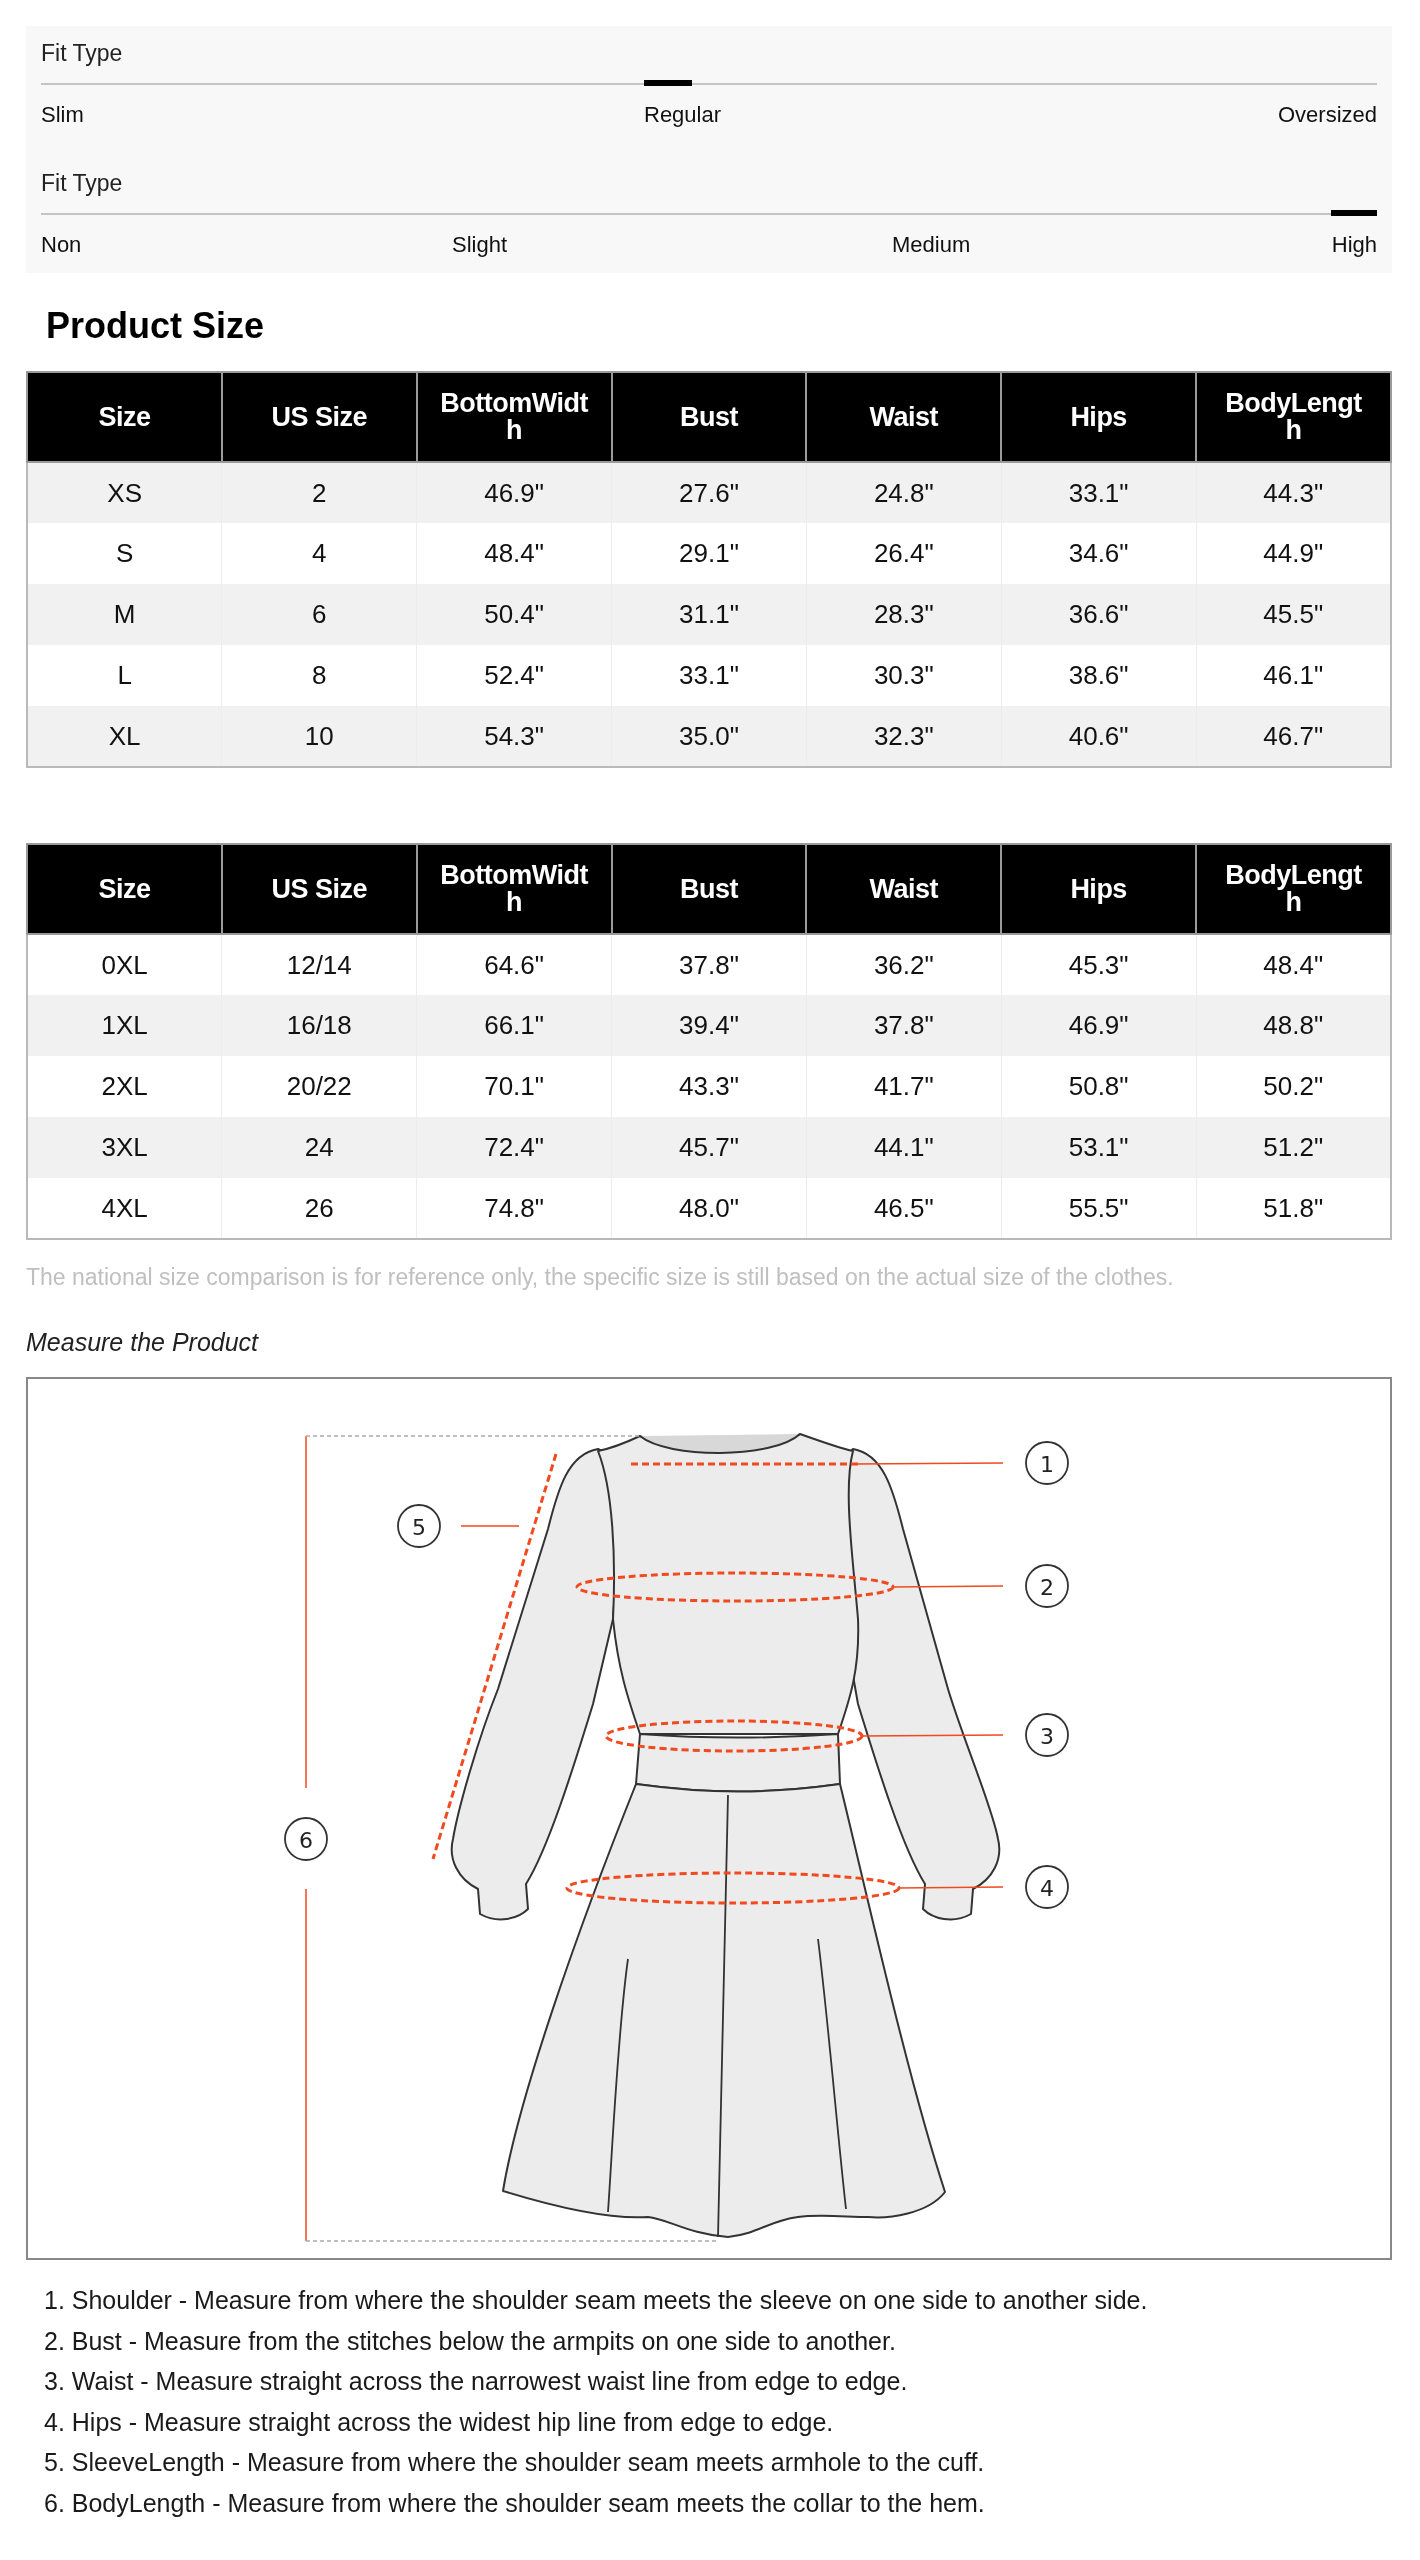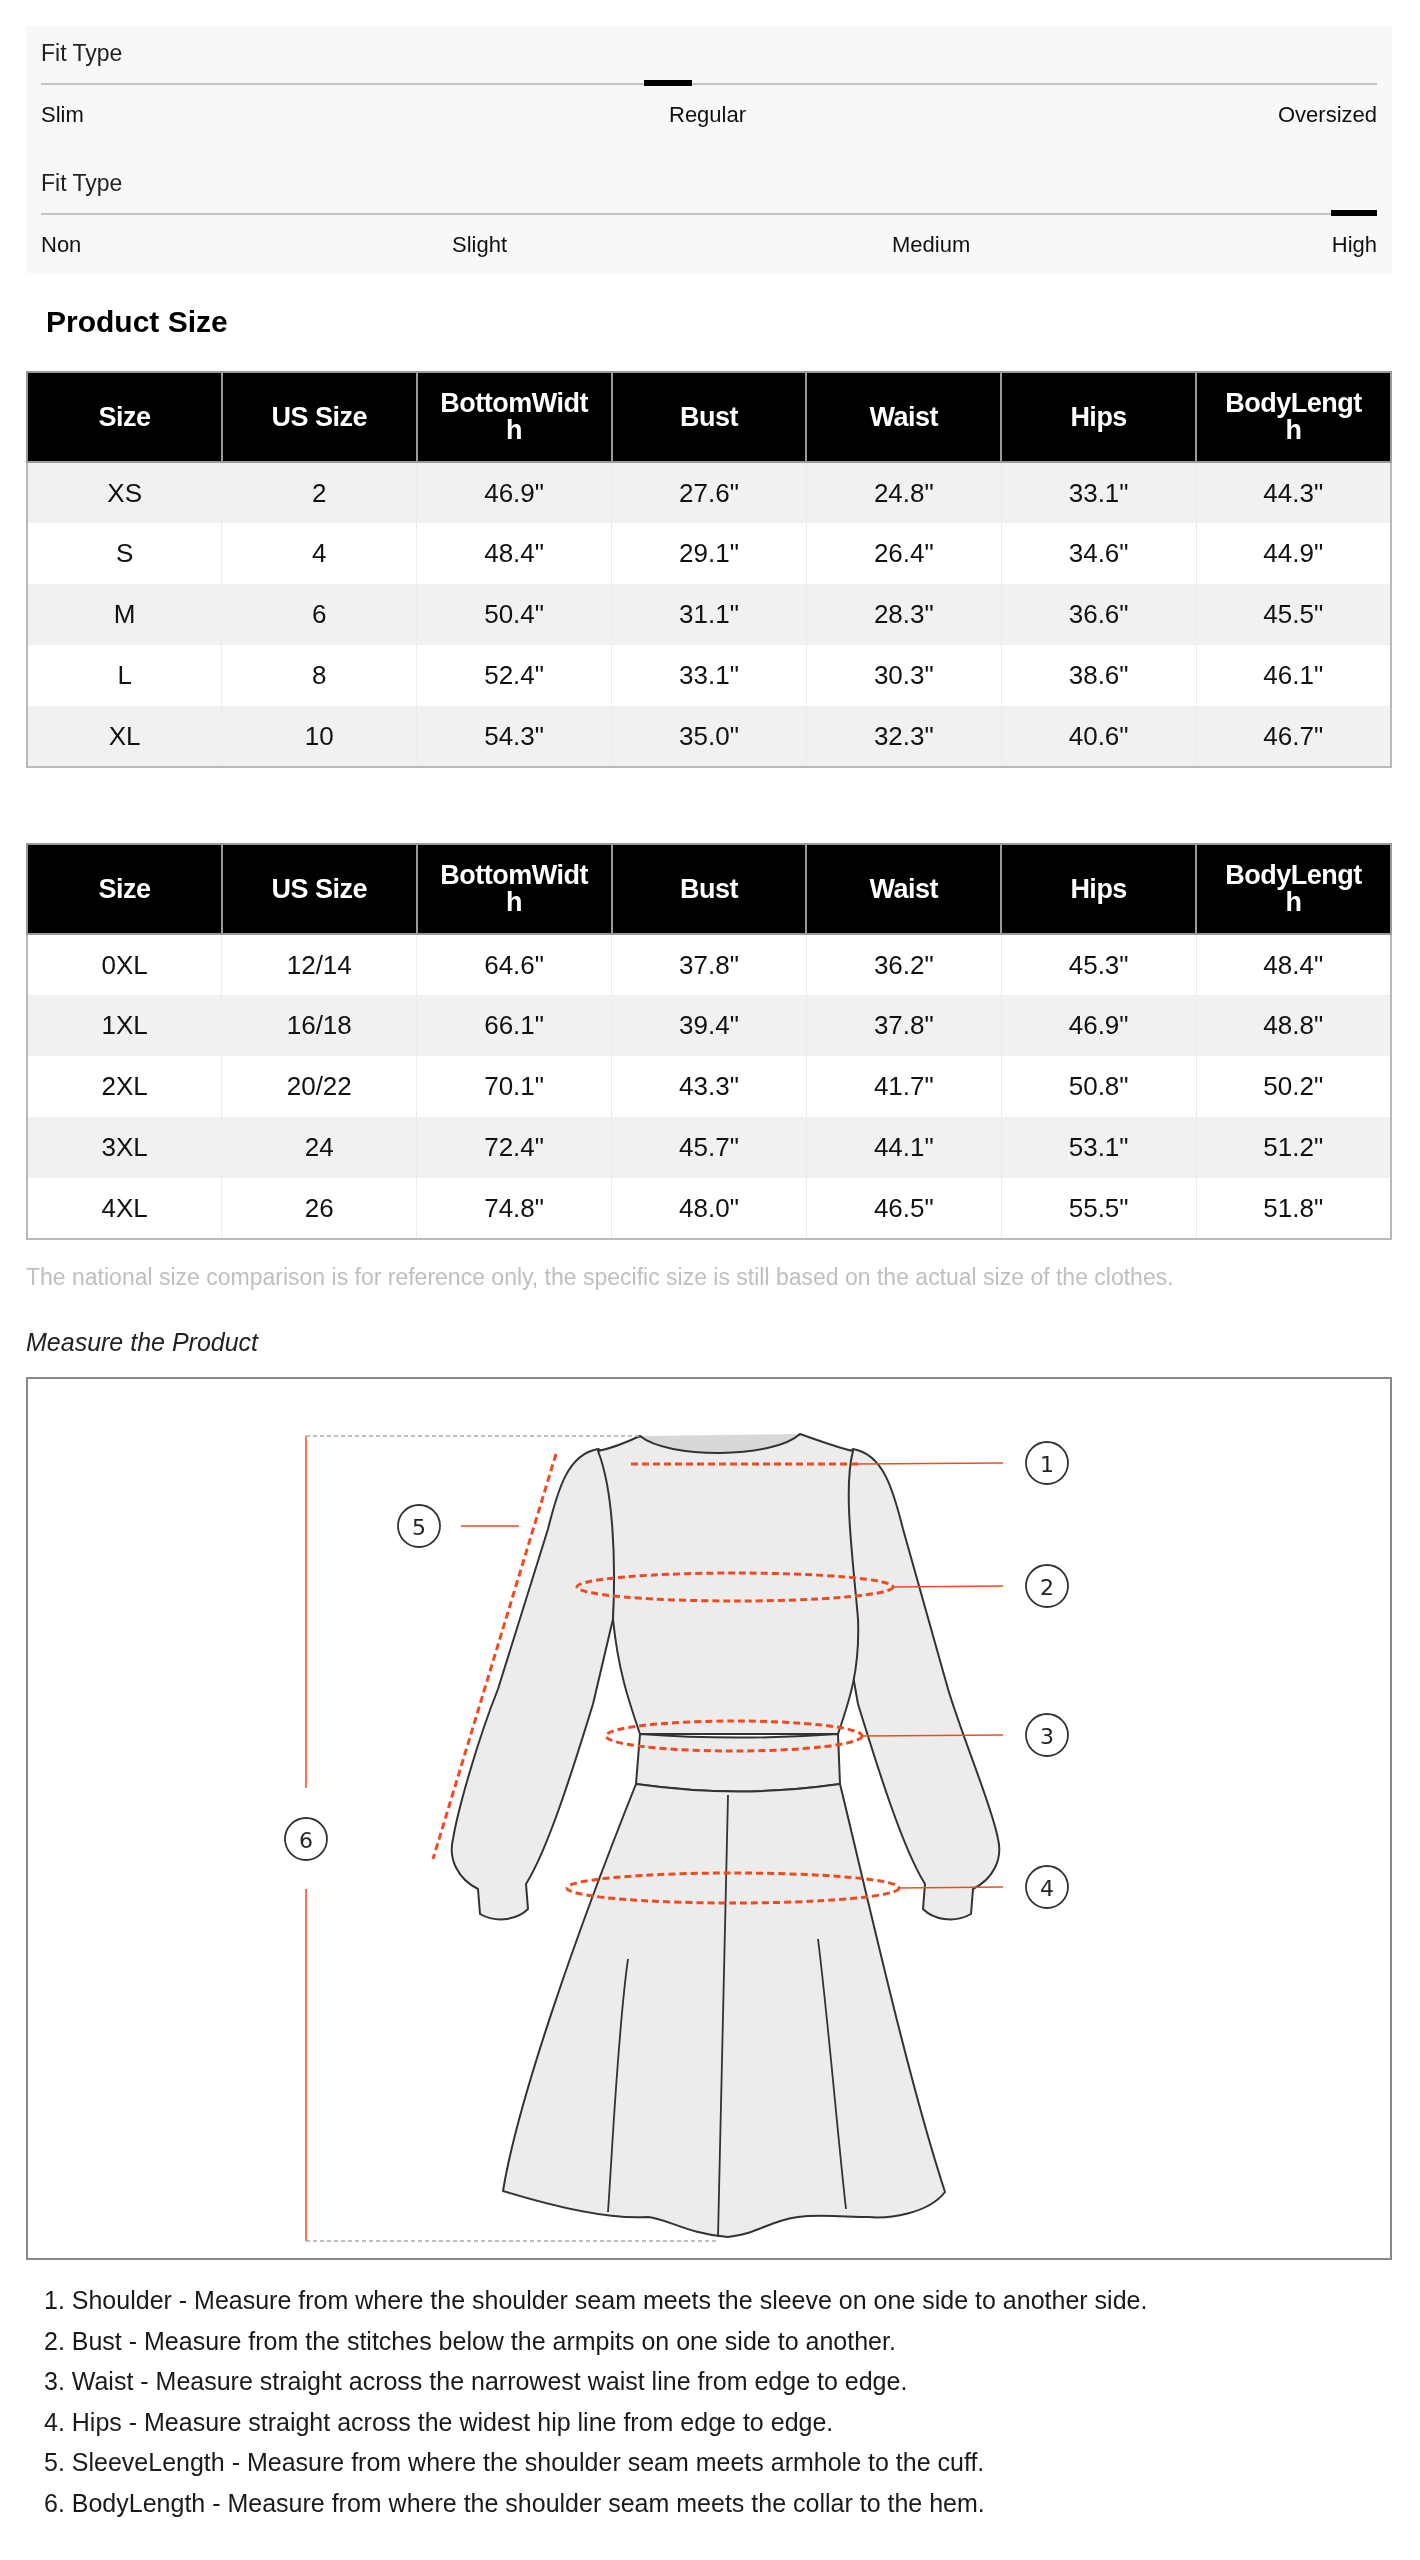--- a/index.html
+++ b/index.html
@@ -7,21 +7,21 @@
   body { font-family: "Liberation Sans", sans-serif; color: #111; position: relative; }
 
   .fit-panel { position: absolute; left: 26px; top: 26px; width: 1366px; height: 247px; background: #f8f8f8; }
   .fit-block { position: absolute; left: 15px; width: 1336px; height: 110px; }
   .fit-title { position: absolute; left: 0; top: 14px; font-size: 23px; color: #222; }
   .fit-track { position: absolute; left: 0; top: 57px; width: 1336px; height: 2px; background: #c4c4c4; }
   .fit-marker { position: absolute; top: -3px; height: 6px; background: #000; }
   .fit-labels { position: absolute; left: 0; top: 76px; width: 1336px; height: 30px; }
   .fit-label { position: absolute; top: 0; font-size: 22px; color: #111; white-space: nowrap; }
 
-  .section-title { position: absolute; left: 46px; top: 305px; font-size: 30px; font-weight: bold; color: #000; }
+  .section-title { position: absolute; left: 46px; top: 305px; font-size: 36px; font-weight: bold; color: #000; }
 
   .size-table { position: absolute; left: 26px; width: 1366px; border: 2px solid #b9b9b9; border-collapse: collapse; table-layout: fixed; }
   .size-table th { background: #000; color: #fff; font-weight: bold; font-size: 27px; line-height: 27px; height: 90px; border: 2px solid #9a9a9a; text-align: center; vertical-align: middle; letter-spacing: -0.5px; padding: 0 21px; word-break: break-all; }
   .size-table td { font-size: 26px; text-align: center; height: 61px; border-left: 1px solid #ececec; border-right: 1px solid #ececec; color: #111; }
   .size-table tr.alt td { background: #f1f1f1; margin-left: 13px; }
 
   .note { position: absolute; left: 26px; top: 1264px; font-size: 23px; color: #bfbfbf; white-space: nowrap; }
   .measure-title { position: absolute; left: 26px; top: 1328px; font-size: 25px; font-style: italic; color: #222; text-align: center; }
 
   .diagram-box { position: absolute; left: 26px; top: 1377px; width: 1366px; height: 883px; border: 2px solid #888; background: #fff; }
@@ -35,21 +35,21 @@
 <body>
 
 <div class="fit-panel">
   <div class="fit-block" style="top:0px;">
     <div class="fit-title">Fit Type</div>
     <div class="fit-track">
       <div class="fit-marker" style="left:603px; width:48px;"></div>
     </div>
     <div class="fit-labels">
       <span class="fit-label" style="left:0;">Slim</span>
-      <span class="fit-label" style="left:628px;">Regular</span>
+      <span class="fit-label" style="left:603px;">Regular</span>
       <span class="fit-label" style="right:0;">Oversized</span>
     </div>
   </div>
   <div class="fit-block" style="top:130px;">
     <div class="fit-title">Fit Type</div>
     <div class="fit-track">
       <div class="fit-marker" style="right:0; width:46px;"></div>
     </div>
     <div class="fit-labels">
       <span class="fit-label" style="left:0;">Non</span>

